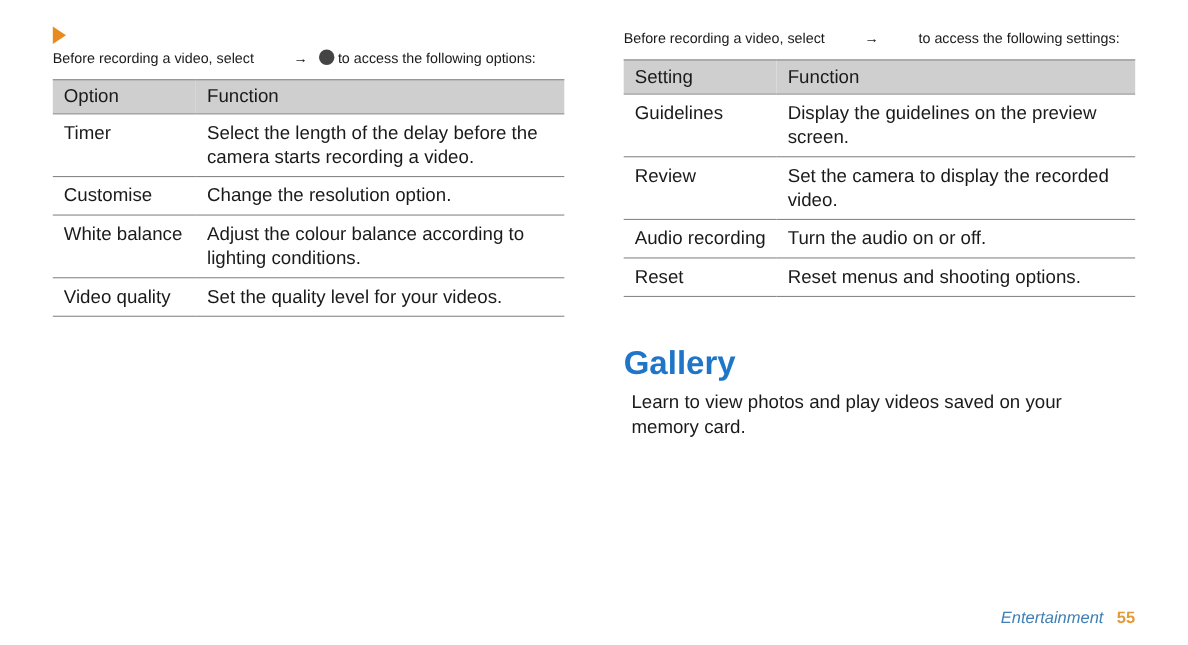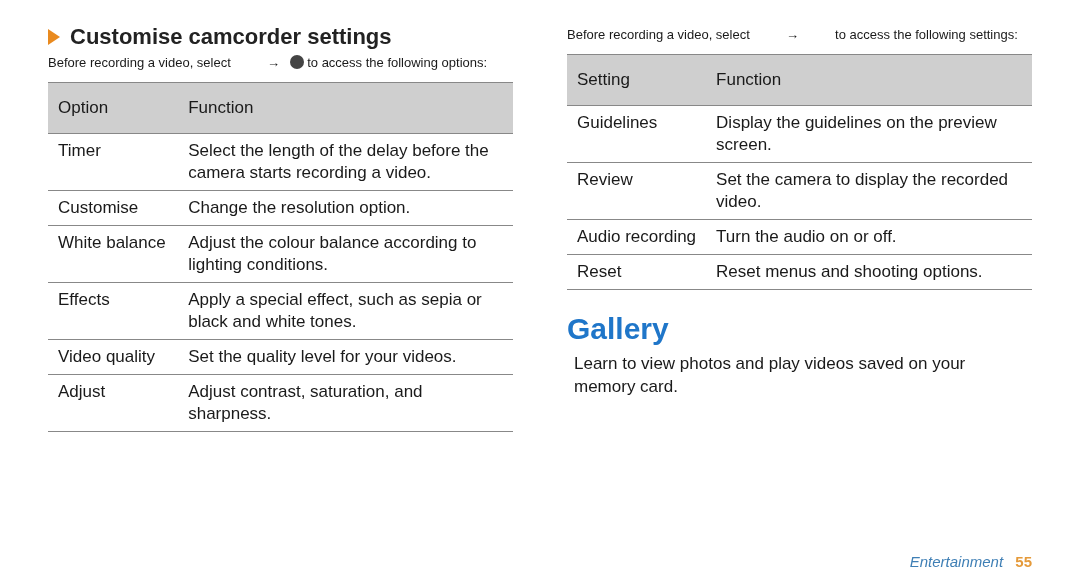--- a/index.html
+++ b/index.html
@@ -67,36 +67,36 @@
   .arr, .gap-placeholder { display:inline-block; padding: 0 6px; }
   table.opt {
     width: 100%;
     border-collapse: collapse;
     font-size: 17px;
   }
   table.opt th {
     background: var(--th-bg);
     font-weight: 400;
     text-align: left;
-    padding: 15px 10px;
+    padding: 5px 10px;
     border-top: 1px solid var(--rule);
     border-bottom: 1px solid var(--rule);
   }
   table.opt td {
     padding: 6px 10px;
     border-bottom: 1px solid var(--rule);
     vertical-align: top;
     line-height: 1.3;
   }
   table.opt td.name { width: 28%; white-space: nowrap; }
   h1.gallery {
     color: #1f76c9;
     font-size: 30px;
     font-weight: 700;
-    margin: 22px 0 2px 0;
+    margin: 44px 0 2px 0;
   }
   .gallery-lead {
     font-size: 17px;
     line-height: 1.35;
     margin: 7px;
   }
   .footer {
     position: absolute;
     bottom: 16px;
     right: 48px;
@@ -113,21 +113,20 @@
   }
 </style>
 </head>
 <body>
 
 <div class="page">
 
   <div class="col">
     <div class="section-heading">
       <span class="chev"></span>
-      <h2>Customise camcorder settings</h2>
     </div>
     <p class="leadline">
       <span>Before recording a video, select</span>
       <span class="gap-placeholder">&nbsp;&nbsp;&nbsp;</span>
       <span class="arr">→</span>
       <span class="inline-icon"></span>
       <span>to access the following options:</span>
     </p>
 
     <table class="opt">
@@ -144,30 +143,22 @@
         </tr>
         <tr>
           <td class="name">Customise</td>
           <td>Change the resolution option.</td>
         </tr>
         <tr>
           <td class="name">White balance</td>
           <td>Adjust the colour balance according to lighting conditions.</td>
         </tr>
         <tr>
-          <td class="name">Effects</td>
-          <td>Apply a special effect, such as sepia or black and white tones.</td>
-        </tr>
-        <tr>
           <td class="name">Video quality</td>
           <td>Set the quality level for your videos.</td>
-        </tr>
-        <tr>
-          <td class="name">Adjust</td>
-          <td>Adjust contrast, saturation, and sharpness.</td>
         </tr>
       </tbody>
     </table>
   </div>
 
   <div class="col">
     <p class="leadline" style="margin-top:6px">
       <span>Before recording a video, select</span>
       <span class="gap-placeholder">&nbsp;&nbsp;&nbsp;</span>
       <span class="arr">→</span>

